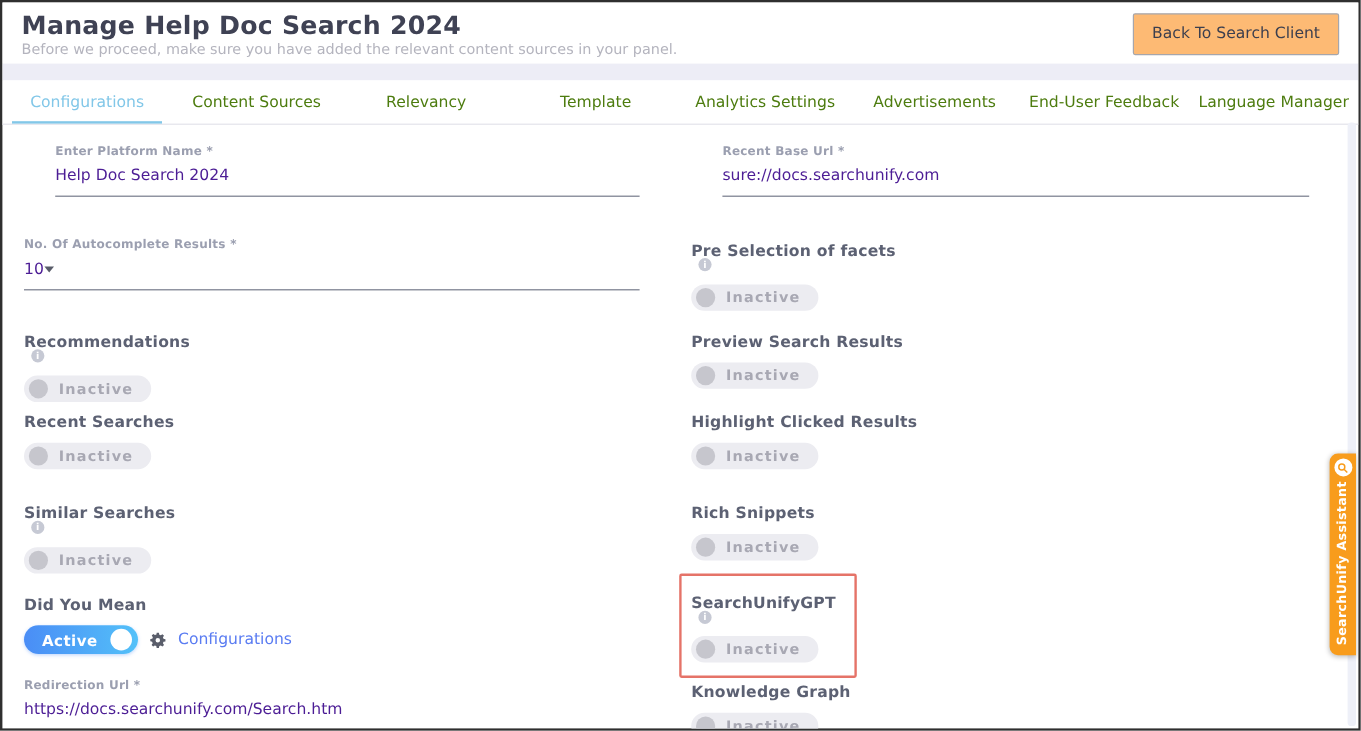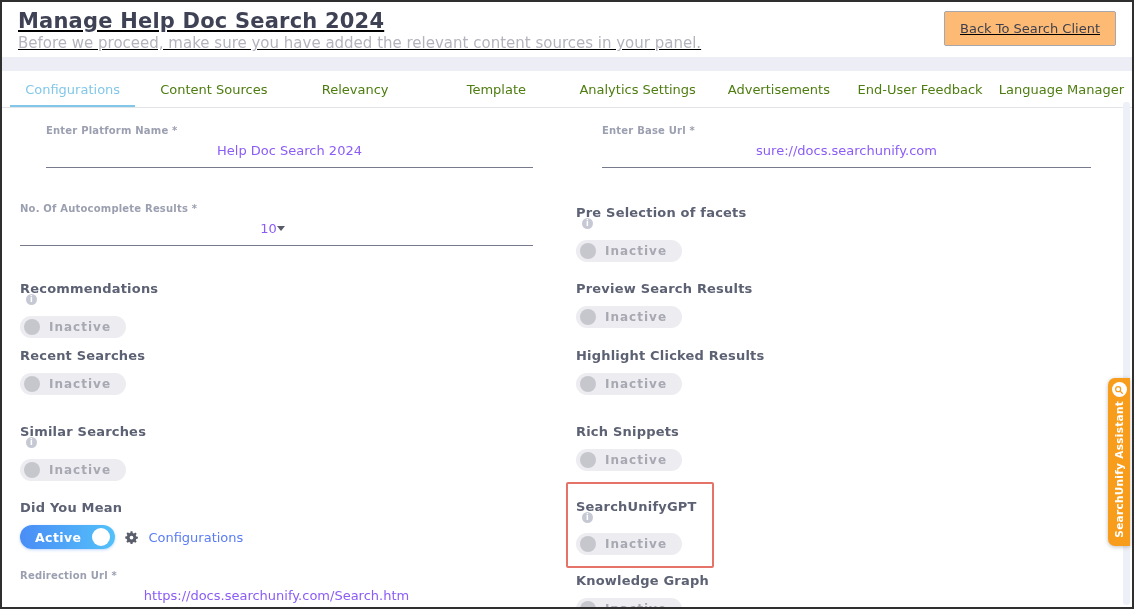--- a/index.html
+++ b/index.html
@@ -6,23 +6,23 @@
   html,body { margin:0; padding:0; background:#c9c9c9; }
   body { font-family: "DejaVu Sans", "Liberation Sans", sans-serif; }
 
   .frame {
     width:1134px; height:609px; background:#ffffff;
     border:2px solid #2f2f2f; position:relative; overflow:hidden;
   }
 
   
   .header { display:flex; justify-content:space-between; align-items:flex-start;
-            padding:7px 16px 5px 16px; background:#fff;text-decoration:underline; }
+            padding:7px 16px 5px 16px; background:#fff; }
   .page-title { margin:0; font-size:21px; font-weight:bold; color:#3f4254; letter-spacing:.2px; }
-  .page-subtitle { font-size:15px; color:#b4b4be; margin-top:1px; }
+  .page-subtitle { font-size:12px; color:#b4b4be; margin-top:1px; }
   .back-btn { background:#fdba74; border:1px solid #a6a6ac; border-radius:2px;
               padding:9px 15px; font-size:13px; color:#3c3f4e; margin-top:2px;
               font-family:inherit; cursor:pointer; white-space:nowrap; }
 
   .lavender-strip { height:14px; background:#ededf6; }
 
   
   .tabbar { display:flex; height:37px; background:#fff; border-bottom:1px solid #e3e3ea; }
   .tab { flex:1; display:flex; align-items:center; justify-content:center;
          font-size:13px; color:#4d7c0f; cursor:pointer; position:relative; }
@@ -36,22 +36,22 @@
   .r1 { height:85px; padding-top:17px;margin-left:26px; }
   .r2 { height:70px; padding-top:10px; }
   .r2t { height:70px; padding-top:9px; }
   .r3 { height:67px; padding-top:15px; }
   .r4 { height:76px; padding-top:15px; }
   .r7 { height:59px; padding-top:12px; }
   .r6gpt { height:76px; padding-top:0; }
 
   
   .f-label { display:block; font-size:10px; font-weight:bold; color:#9b9fb0; letter-spacing:.2px; }
-  .f-value { display:flex; justify-content:center; align-items:center;
-             font-size:13px; color:#8b5cf6; padding:7px 0 9px 0;
+  .f-value { display:flex; justify-content:flex-start; align-items:center;
+             font-size:13px; color:#4c1d95; padding:7px 0 9px 0;
              border-bottom:1px solid #767a8a; cursor:text; }
   .caret { width:0; height:0; border-left:4px solid transparent; border-right:4px solid transparent;
            border-top:5px solid #585c69; margin-right:8px; }
 
   
   .t-title { font-size:13px; font-weight:bold; color:#5c6173; letter-spacing:.2px;
              display:inline-flex; align-items:flex-start;flex-direction:column; }
   .info-icon { width:11px; height:11px; border-radius:50%; background:#c6c9d4; color:#fff;
                font-size:8px; line-height:11px; text-align:center; margin-left:6px;
                display:inline-block; font-weight:bold; position:relative; top:-2px; cursor:pointer; }
@@ -117,21 +117,21 @@
 
   <div class="content">
 
     <div class="cell r1">
       <label class="f-label">Enter Platform Name *</label>
       <div class="f-value">
         <span>Help Doc Search 2024</span>
       </div>
     </div>
     <div class="cell r1">
-      <label class="f-label">Enter Base Url *</label>
+      <label class="f-label">Recent Base Url *</label>
       <div class="f-value">
         <span>sure://docs.searchunify.com</span>
       </div>
     </div>
 
     <div class="cell r2">
       <label class="f-label">No. Of Autocomplete Results *</label>
       <div class="f-value">
         <span>10</span>
         <span class="caret"></span>

